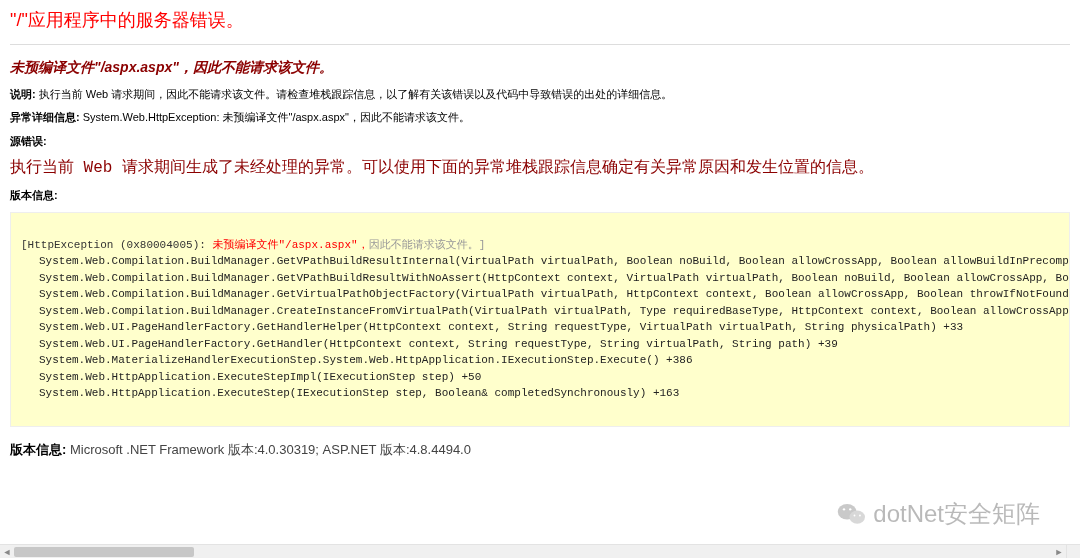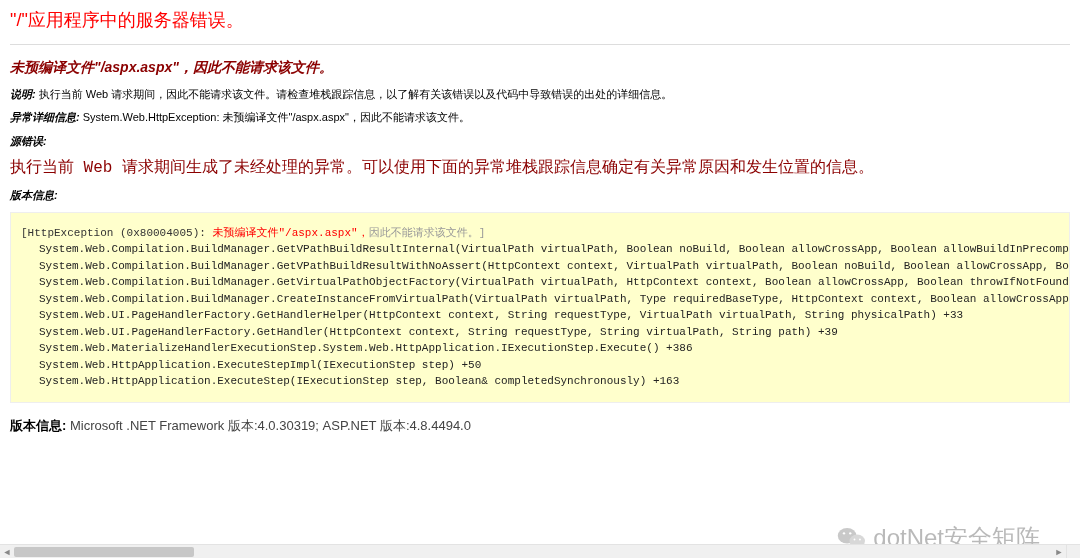--- a/index.html
+++ b/index.html
@@ -36,32 +36,31 @@
       font-weight: bold;
       margin: 14px 0 10px 0;
     }
     .line {
       font-size: 11px;
       margin: 8px 0;
       line-height: 1.4;
     }
     .line .label {
       font-weight: bold;
-      font-style: italic;
     }
     .src-msg {
       font-family: Consolas, "Courier New", monospace;
       font-size: 16px;
       color: #8b0000;
       margin: 8px 0 10px 0;
     }
     .code-block {
       background: #ffffcc;
       border: 1px solid #eee;
-      padding: 12px 10px;
+      padding: 24px 10px;
       margin: 6px 0 14px 0;
       font-family: Consolas, "Courier New", monospace;
       font-size: 11px;
       line-height: 1.5;
       overflow: hidden;
       white-space: pre;
     }
     .exc-head .exc-prefix { color: #333; }
     .exc-head .exc-main { color: red; }
     .exc-head .exc-tail { color: #999; }
@@ -72,21 +71,21 @@
     }
     .version {
       font-size: 13px;
       margin-top: 8px;
     }
     .version .label { font-weight: bold; }
     .version .val { color: #444; }
     .watermark {
       position: absolute;
       right: 40px;
-      bottom: 4px;
+      bottom: 28px;
       opacity: 0.45;
       font-size: 24px;
       font-family: "Microsoft YaHei", Arial, sans-serif;
       color: #666;
       display: flex;
       align-items: center;
       gap: 8px;
       pointer-events: none;
       font-weight: 500;
     }

